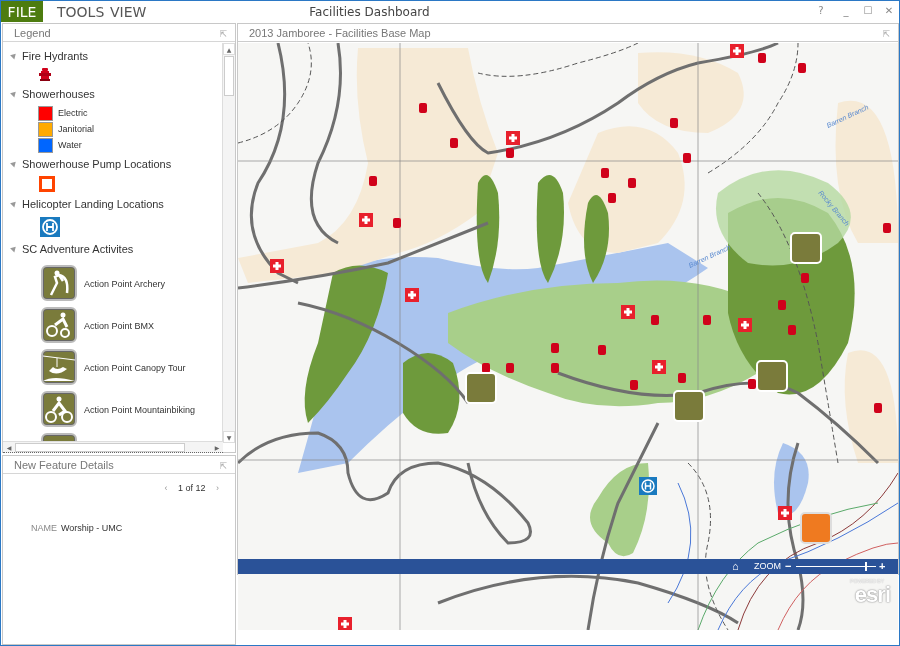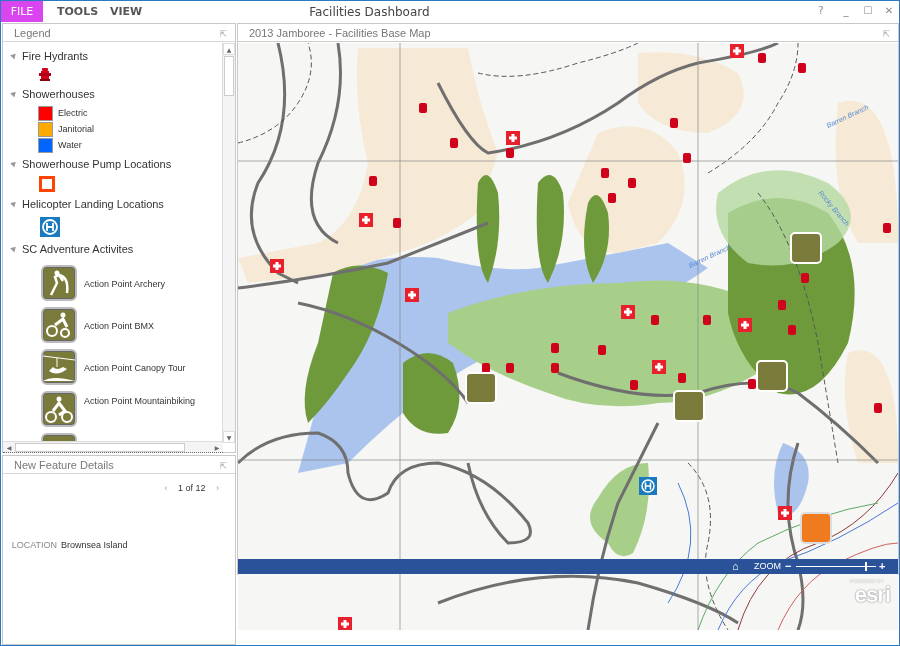--- a/index.html
+++ b/index.html
@@ -1,22 +1,22 @@
 <!DOCTYPE html>
 <html><head>
 <meta charset="utf-8">
 <style>
   * { box-sizing: border-box; margin: 0; padding: 0; }
   html, body { width: 900px; height: 646px; overflow: hidden; background: #ffffff; }
   body { font-family: "DejaVu Sans", sans-serif; color: #333; position: relative; border: 1px solid #2b78c5; }
 
   
   .titlebar { position: absolute; left: 0; top: 0; width: 898px; height: 21px; background: #fff; }
-  .menu-file { position: absolute; left: 0; top: 0; width: 42px; height: 21px; background: #d946ef; color: #fff; font-size: 11px; line-height: 22px; text-align: center; }
-  .menu-item { position: absolute; top: 0; height: 37px; font-size: 11px; line-height: 22px; color: #555; font-weight: bold; }
+  .menu-file { position: absolute; left: 0; top: 0; width: 42px; height: 21px; background: #4d7c0f; color: #fff; font-size: 14px; line-height: 22px; text-align: center; }
+  .menu-item { position: absolute; top: 0; height: 37px; font-size: 14px; line-height: 22px; color: #555; }
   .app-title { position: absolute; left: 0; width: 737px; top: 0; text-align: center; font-size: 12px; line-height: 22px; color: #444; pointer-events: none; }
   .win-ctl { position: absolute; top: 0; height: 21px; width: 22px; text-align: center; font-size: 10px; line-height: 20px; color: #888; }
 
   
   .panel { position: absolute; background: #fff; border: 1px solid #c8c8c8; }
   .panel-header { position: absolute; left: 0; top: 0; right: 0; height: 18px; border-bottom: 1px solid #d6d6d6; font-family: "Liberation Sans", sans-serif; font-size: 11px; color: #777; padding-left: 11px; line-height: 18px; }
   .pin-icon { position: absolute; right: 8px; top: 1px; font-size: 9px; color: #aaa; }
 
   .legend-panel { left: 1px; top: 22px; width: 234px; height: 430px; }
   .legend-body { position: absolute; left: 0; top: 19px; width: 220px; height: 398px; overflow: hidden; font-family: "Liberation Sans", sans-serif; }
@@ -161,21 +161,21 @@
     <div class="act-label" style="top:320px">Action Point Canopy Tour</div>
 
     <div class="act-icon" style="top:348px">
       <svg width="32" height="32">
           <circle cx="8" cy="24" r="5" stroke="#fff" stroke-width="2" fill="none"></circle>
           <circle cx="24" cy="24" r="5" stroke="#fff" stroke-width="2" fill="none"></circle>
           <path d="M10 18 L16 10 L22 18 L16 22" stroke="#fff" stroke-width="3" fill="none"></path>
           <circle cx="16" cy="6" r="2.5" fill="#fff"></circle>
         </svg>
     </div>
-    <div class="act-label" style="top:353px">Action Point Mountainbiking</div>
+    <div class="act-label" style="top:362px">Action Point Mountainbiking</div>
 
     <div class="act-icon" style="top:390px">
       <svg width="32" height="32">
           <path d="M4 14 L28 8" stroke="#fff" stroke-width="2.5"></path>
           <circle cx="8" cy="12" r="3" fill="#fff"></circle>
         </svg>
     </div>
   </div>
   <div class="vscroll">
     <div class="arrow-up">▲</div>
@@ -192,23 +192,23 @@
 <div class="panel details-panel">
   <div class="panel-header">
     <span>New Feature Details</span>
     <span class="pin-icon">⇱</span>
   </div>
   <div class="pager">
     <span class="nav">‹</span>
     <span>1 of 12</span>
     <span class="nav">›</span>
   </div>
-  <div class="attr-row" style="top:84px">
-    <span class="attr-key">LOCATION</span>
-    <span class="attr-val">Brownsea Island</span>
+  <div class="attr-row" style="top:67px">
+    <span class="attr-key">NAME</span>
+    <span class="attr-val">Worship - UMC</span>
   </div>
 </div>
 
 <div class="panel map-panel">
   <div class="panel-header map-header">
     <span>2013 Jamboree - Facilities Base Map</span>
     <span class="pin-icon">⇱</span>
   </div>
   <div class="map-canvas">
     <svg width="660" height="587" viewBox="0 0 660 587">

